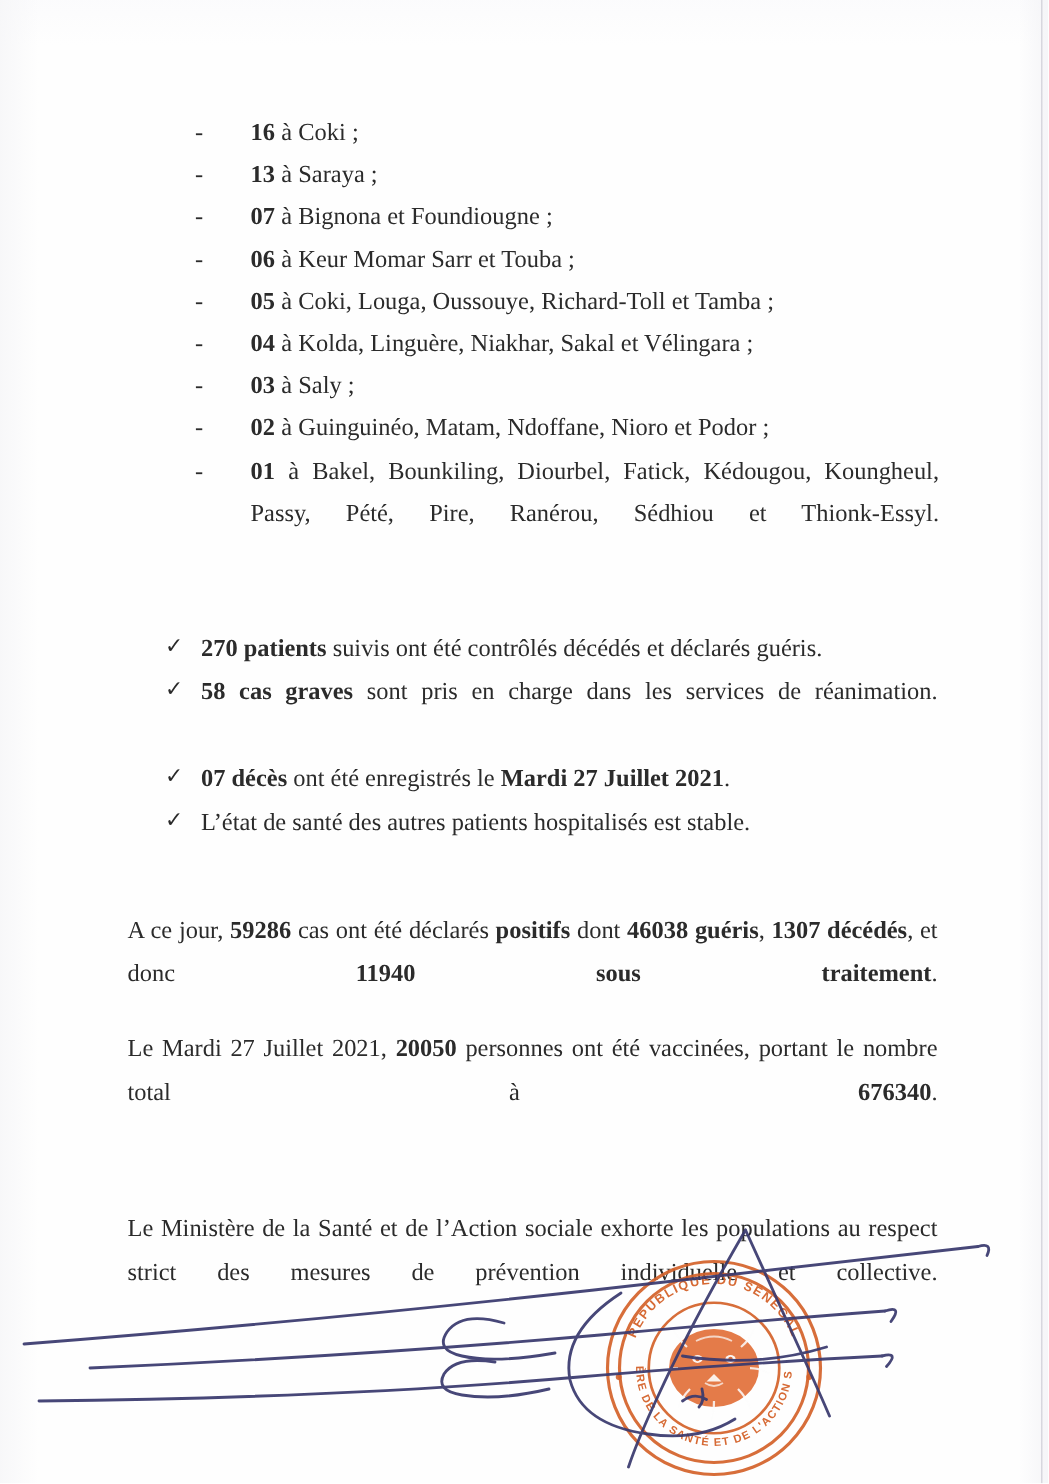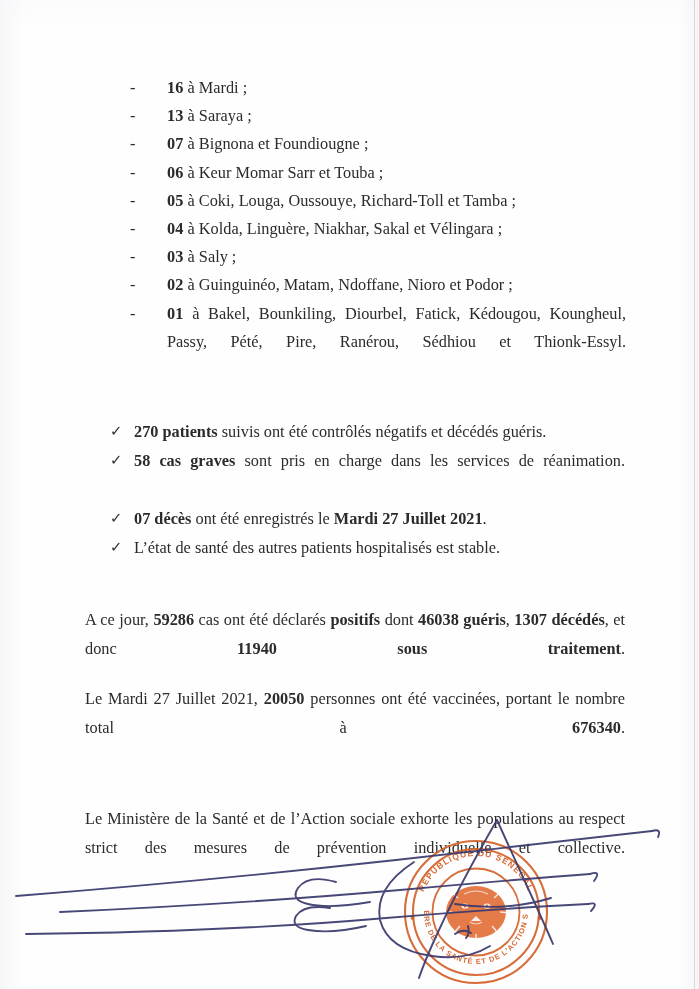--- a/index.html
+++ b/index.html
@@ -166,21 +166,21 @@
 <body>
 
 <div class="page">
   <div class="scan-tint"></div>
   <div class="page-edge-line"></div>
 
   <div class="content">
 
     <ul class="dash-list">
       <li class="dash-item">
-        <span class="dash-mark">-</span><span class="num">16</span> <span>à Mardi ;</span>
+        <span class="dash-mark">-</span><span class="num">16</span> <span>à Coki ;</span>
       </li>
       <li class="dash-item">
         <span class="dash-mark">-</span><span class="num">13</span> <span>à Saraya ;</span>
       </li>
       <li class="dash-item">
         <span class="dash-mark">-</span><span class="num">07</span> <span>à Bignona et Foundiougne ;</span>
       </li>
       <li class="dash-item">
         <span class="dash-mark">-</span><span class="num">06</span> <span>à Keur Momar Sarr et Touba ;</span>
       </li>
@@ -196,21 +196,21 @@
       <li class="dash-item">
         <span class="dash-mark">-</span><span class="num">02</span> <span>à Guinguinéo, Matam, Ndoffane, Nioro et Podor ;</span>
       </li>
       <li class="dash-item multiline">
         <span class="dash-mark">-</span><span class="num">01</span> <span>à Bakel, Bounkiling, Diourbel, Fatick, Kédougou, Koungheul, Passy, Pété, Pire, Ranérou, Sédhiou et Thionk-Essyl.</span>
       </li>
     </ul>
 
     <ul class="check-list">
       <li class="check-item">
-        <span class="check-mark">✓</span><b>270 patients</b><span> suivis ont été contrôlés négatifs et décédés guéris.</span>
+        <span class="check-mark">✓</span><b>270 patients</b><span> suivis ont été contrôlés décédés et déclarés guéris.</span>
       </li>
       <li class="check-item justified">
         <span class="check-mark">✓</span><b>58 cas graves</b><span> sont pris en charge dans les services de réanimation.</span>
       </li>
       <li class="check-item">
         <span class="check-mark">✓</span><b>07 décès</b><span> ont été enregistrés le </span><b>Mardi 27 Juillet 2021</b><span>.</span>
       </li>
       <li class="check-item">
         <span class="check-mark">✓</span><span>L’état de santé des autres patients hospitalisés est stable.</span>
       </li>

